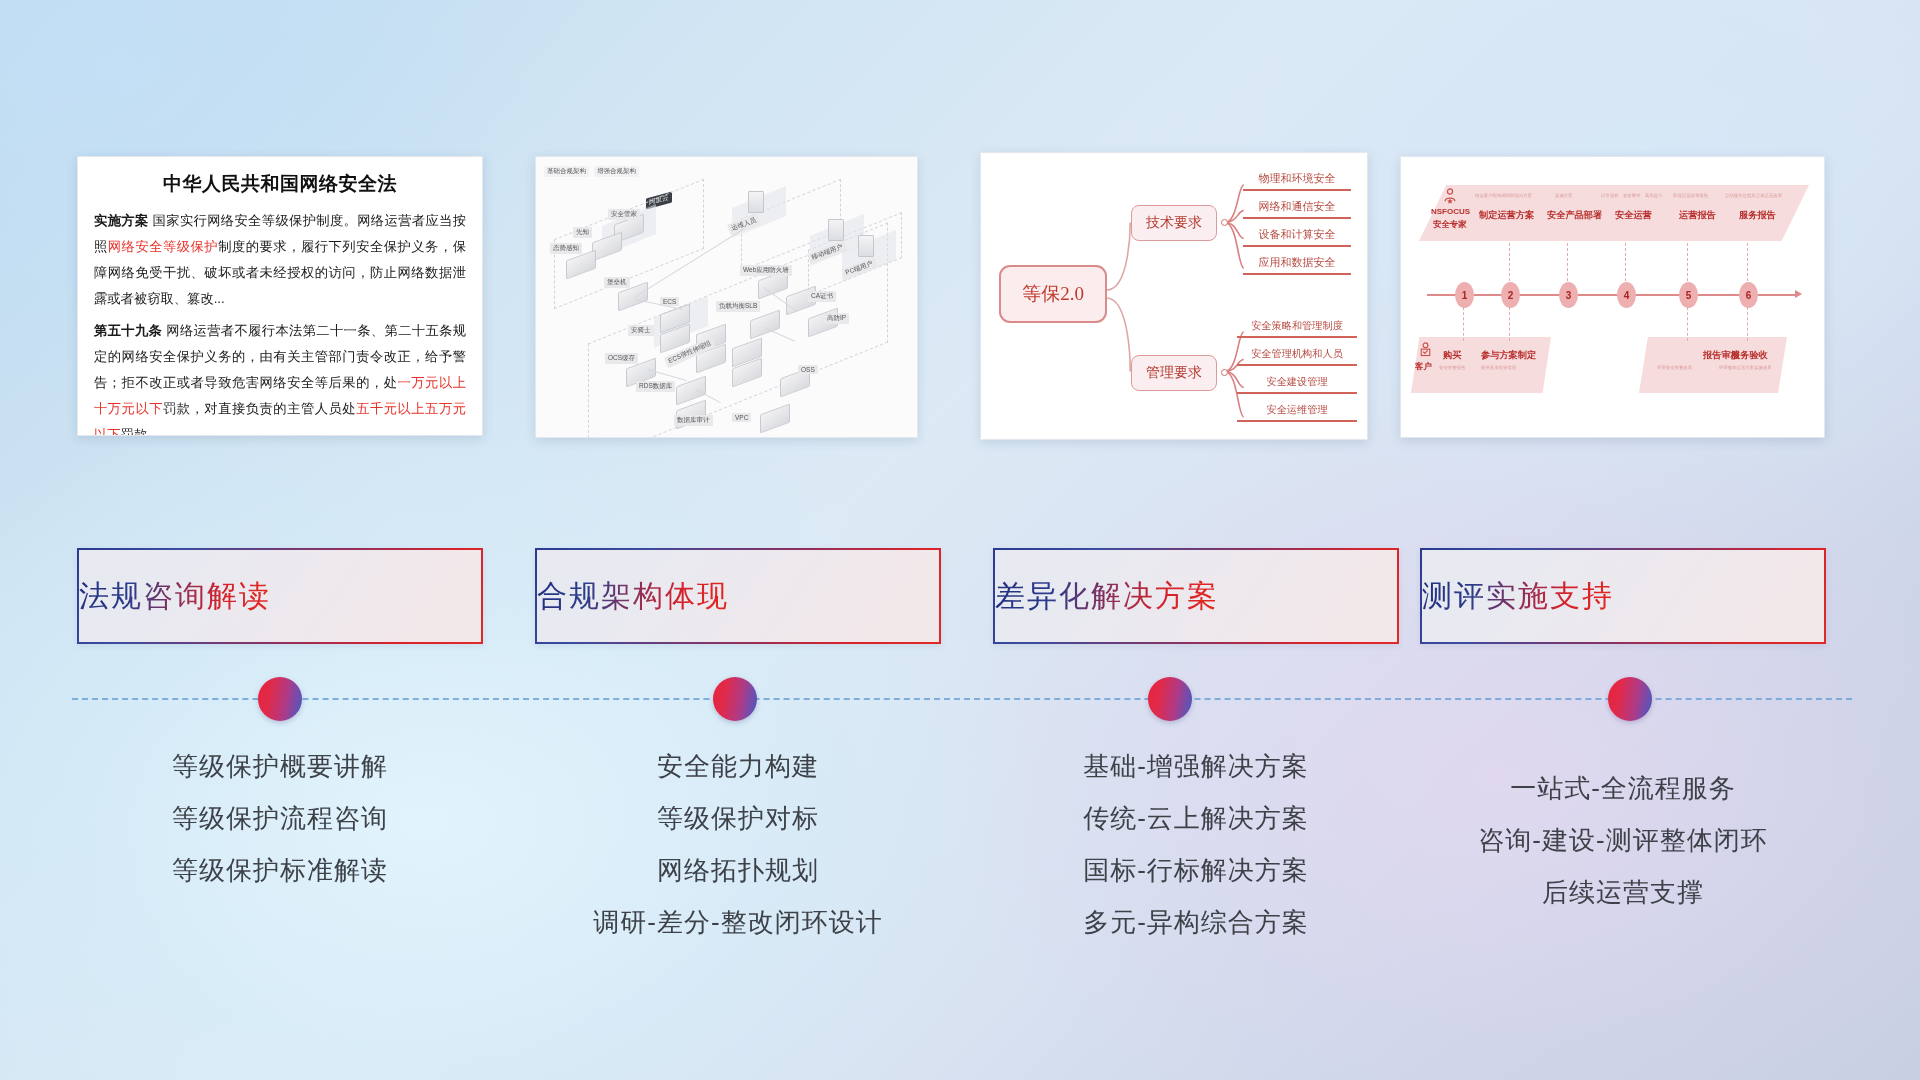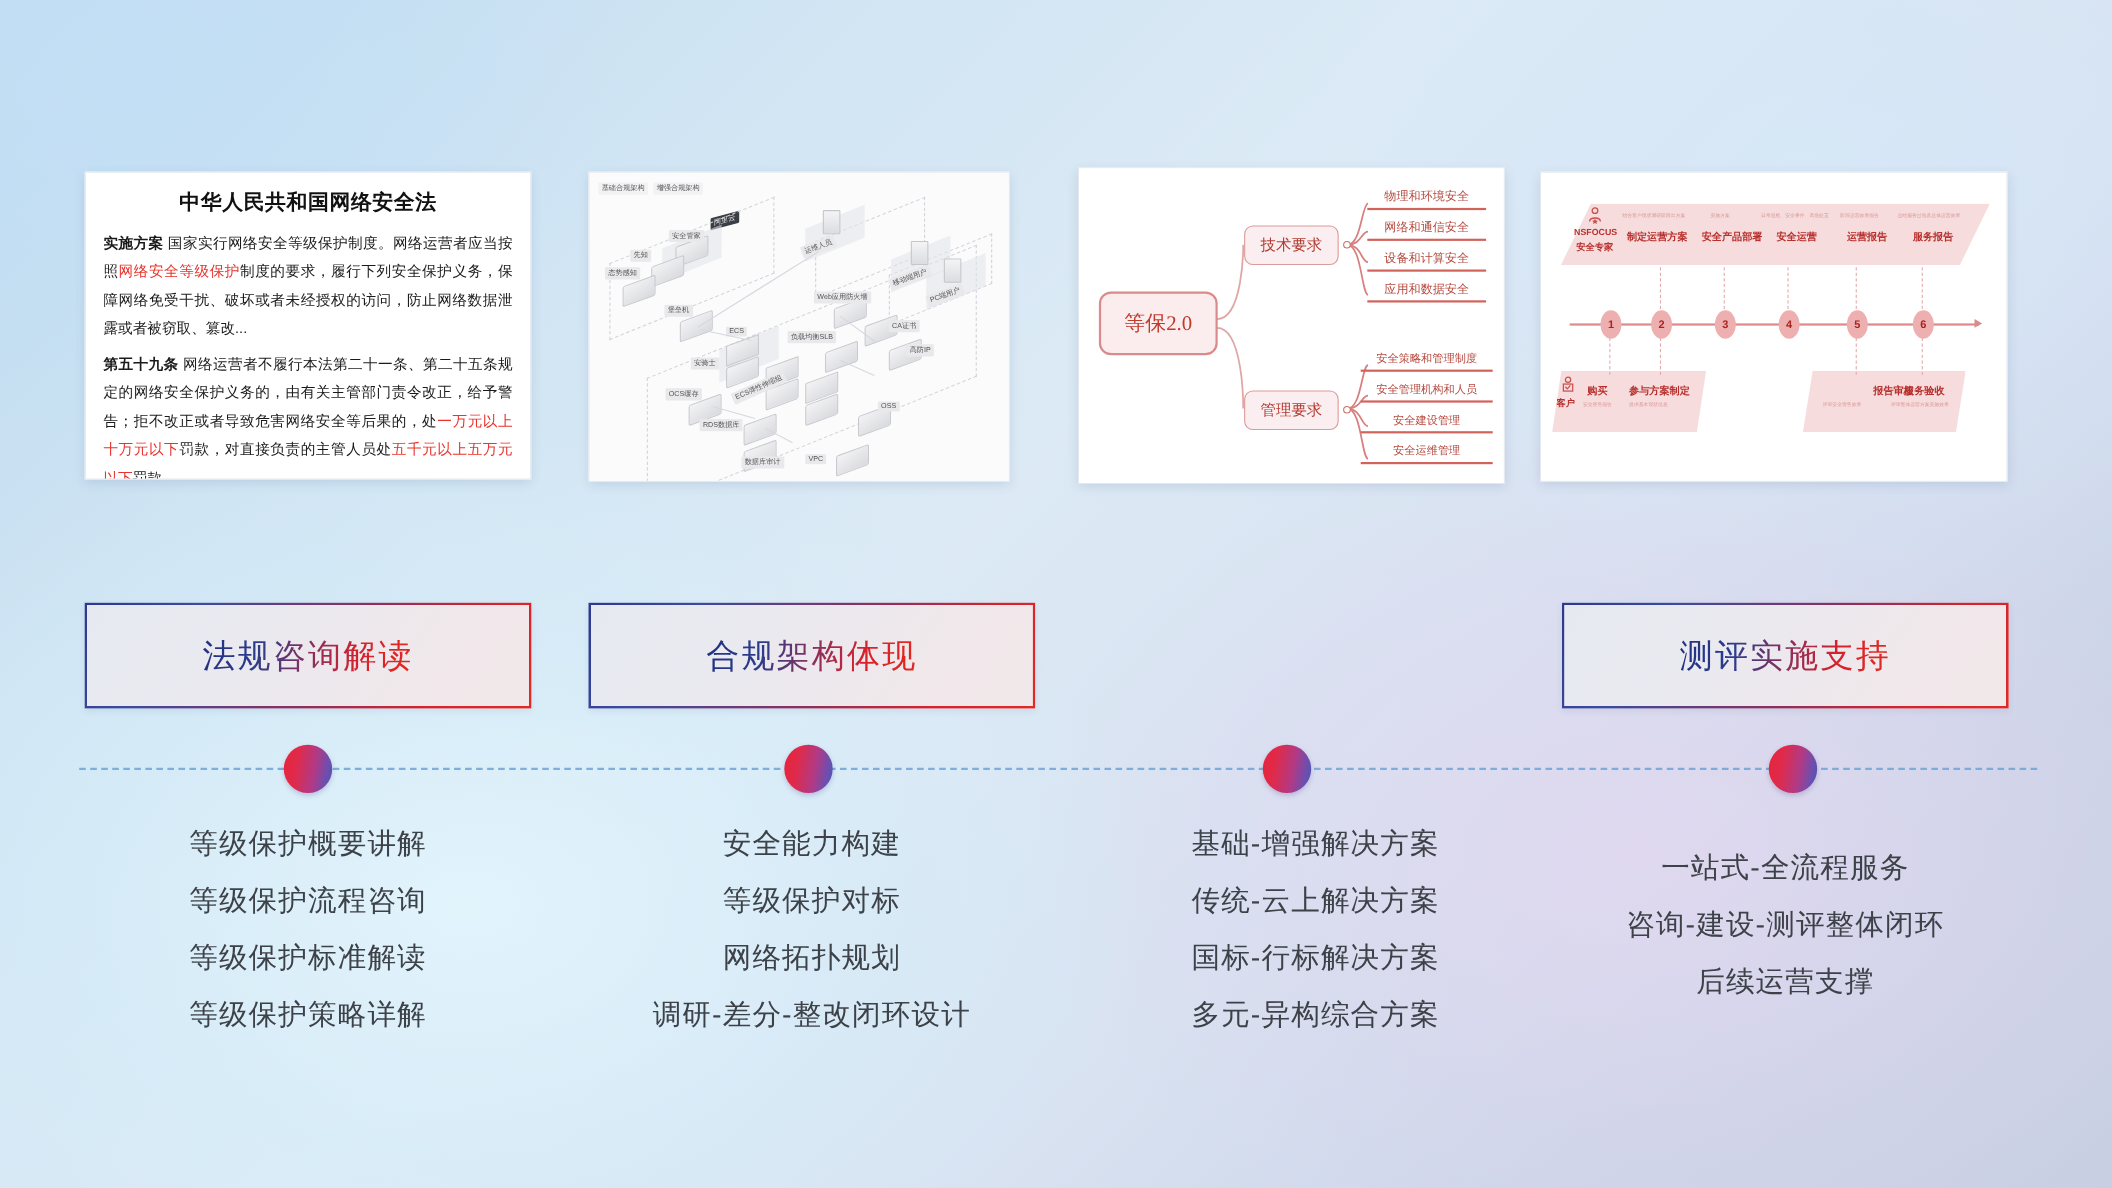--- a/index.html
+++ b/index.html
@@ -149,21 +149,21 @@
     font-size: 10px; color: #a8241f; font-weight: bold;
   }
   .tl .tick { position: absolute; width: 1px; border-left: 1px dashed #e3abab; }
   .tl .person { position: absolute; color: #c9504c; }
 
   
   .pillars { position: absolute; top: 548px; left: 0; width: 1920px; height: 100px; }
   .pillar-box {
     position: absolute; top: 0; height: 96px;
     background: rgba(243,244,246,0.92);
-    display: flex; align-items: center; justify-content: center;
+    display: flex; align-items: center; 
     
     border: 2px solid transparent;
     background-image:
       linear-gradient(rgba(243,244,246,0.94), rgba(243,244,246,0.94)),
       linear-gradient(125deg, #2b3a8f 0%, #3b4b9e 22%, #8b3060 55%, #d6232c 80%, #e02a27 100%);
     background-origin: border-box;
     background-clip: padding-box, border-box;
     box-shadow: 0 2px 6px rgba(60,90,130,0.10);
   }
   .pillar-box span {
@@ -414,37 +414,39 @@
     </div>
   </div>
 
   <div class="pillars">
     <div class="pillar-box pb-1">
       <span>法规咨询解读</span>
     </div>
     <div class="pillar-box pb-2">
       <span>合规架构体现</span>
     </div>
+    <div class="pillar-box pb-3">
+      <span>差异化解决方案</span>
+    </div>
     <div class="pillar-box pb-4">
       <span>测评实施支持</span>
     </div>
   </div>
 
   <div class="divider"></div>
   <div class="marker mk-1"></div>
   <div class="marker mk-2"></div>
   <div class="marker mk-3"></div>
   <div class="marker mk-4"></div>
 
   <div class="lists">
     <div class="list-col lc-1">
       <div class="item">等级保护概要讲解</div>
       <div class="item">等级保护流程咨询</div>
       <div class="item">等级保护标准解读</div>
-      <div class="item">等级保护策略详解</div>
     </div>
     <div class="list-col lc-2">
       <div class="item">安全能力构建</div>
       <div class="item">等级保护对标</div>
       <div class="item">网络拓扑规划</div>
       <div class="item">调研-差分-整改闭环设计</div>
     </div>
     <div class="list-col lc-3">
       <div class="item">基础-增强解决方案</div>
       <div class="item">传统-云上解决方案</div>

